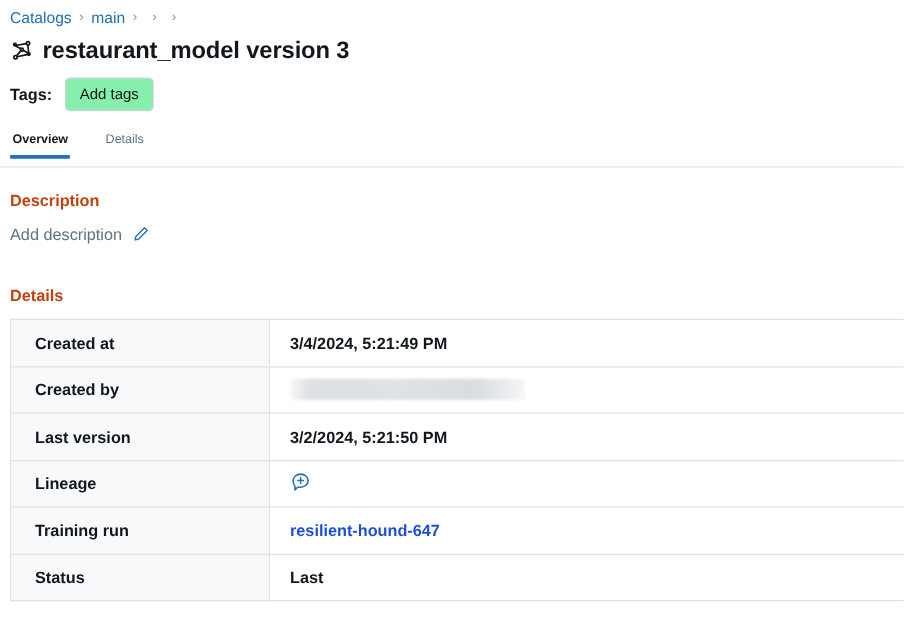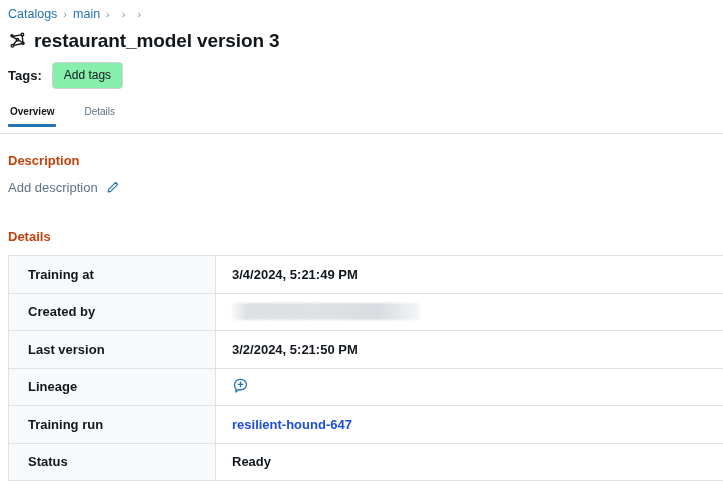--- a/index.html
+++ b/index.html
@@ -262,21 +262,21 @@
         <path d="M16.5 3.9 L20.1 7.5 L8.1 19.5 L3.6 20.4 L4.5 15.9 Z"></path>
       </svg>
     </span>
   </div>
 
   <div class="section-heading" id="details-heading">Details</div>
 
   <table class="details-table">
     <tbody>
       <tr>
-        <td class="key-cell">Training at</td>
+        <td class="key-cell">Created at</td>
         <td class="val-cell">3/4/2024, 5:21:49 PM</td>
       </tr>
       <tr>
         <td class="key-cell">Created by</td>
         <td class="val-cell">
           <div class="redacted-bar"></div>
         </td>
       </tr>
       <tr>
         <td class="key-cell">Last version</td>
@@ -295,18 +295,18 @@
         </td>
       </tr>
       <tr>
         <td class="key-cell">Training run</td>
         <td class="val-cell">
           <a class="link-val">resilient-hound-647</a>
         </td>
       </tr>
       <tr>
         <td class="key-cell">Status</td>
-        <td class="val-cell">Ready</td>
+        <td class="val-cell">Last</td>
       </tr>
     </tbody>
   </table>
 
 </div>
 
 </body></html>

